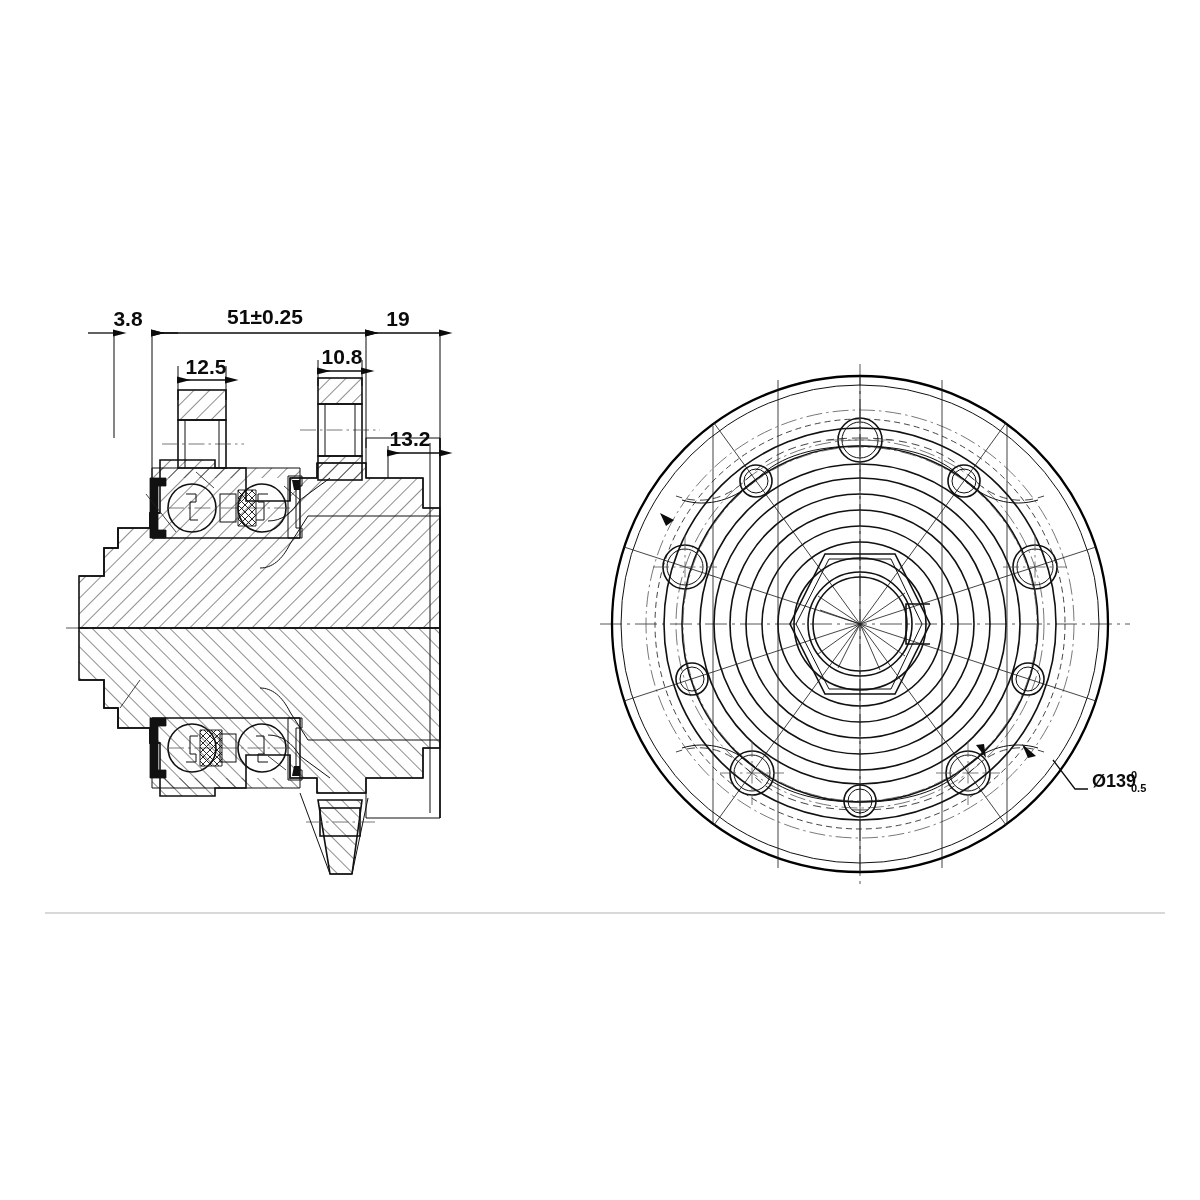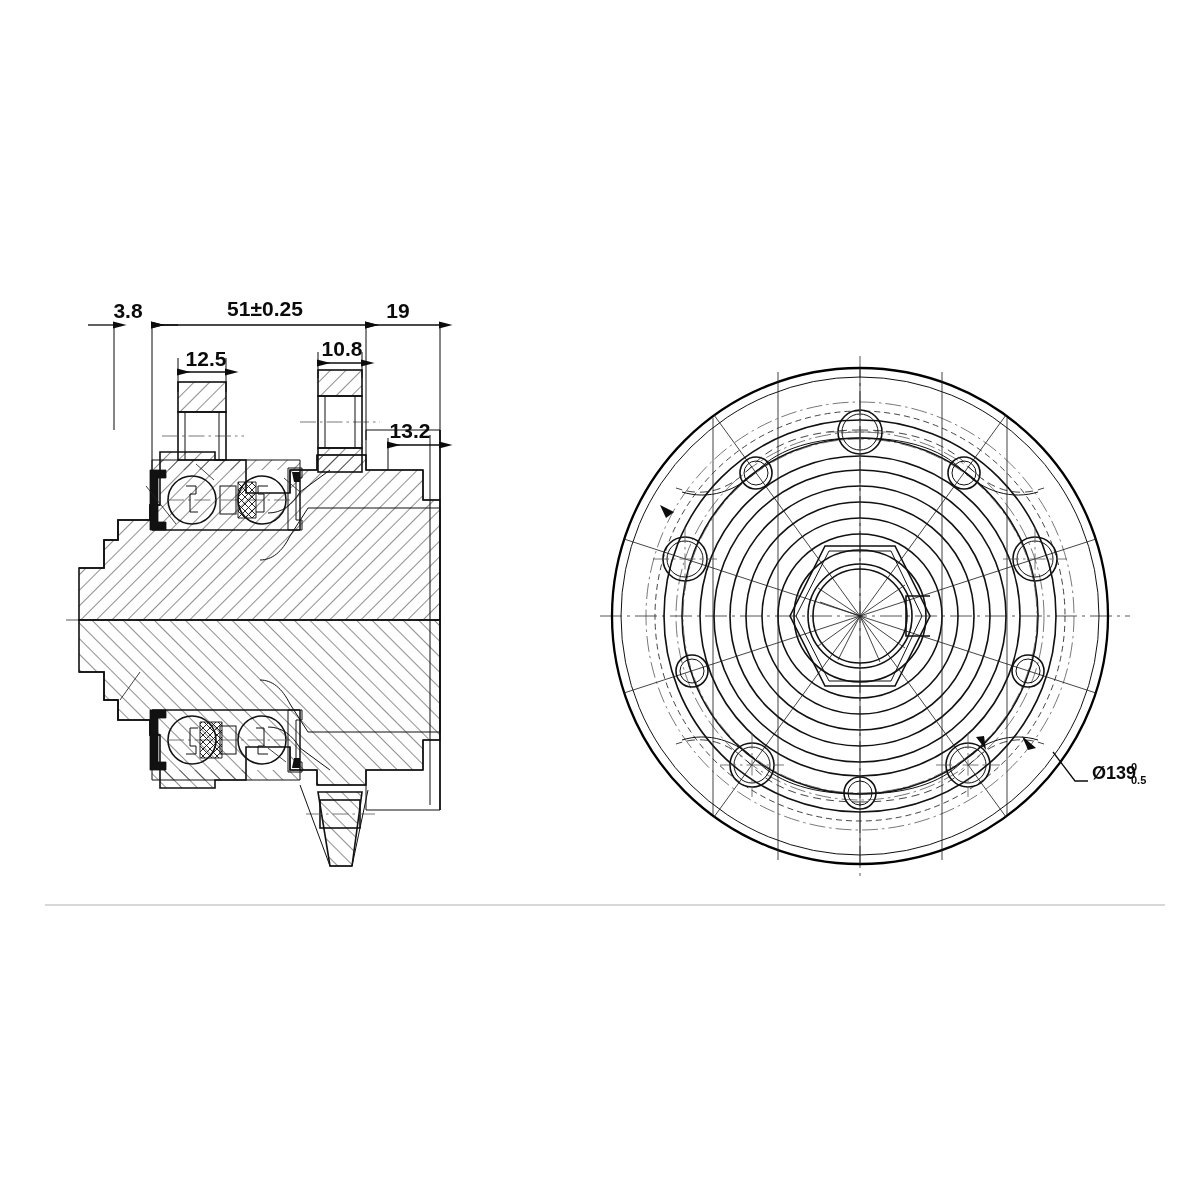--- a/index.html
+++ b/index.html
@@ -10,21 +10,21 @@
   }
   body {
     width: 1200px;
     height: 1200px;
     position: relative;
     overflow: hidden;
     font-family: "Liberation Sans", sans-serif;
   }
   #drawing-root {
     position: absolute;
-    left: 0; top: 0;
+    left: 0; top: 8px;
     width: 1200px;
     height: 1008px;
   }
   svg.drawing {
     display: block;
     width: 1200px;
     height: 1200px;
     background: #ffffff;
   }
   .dim-text {

